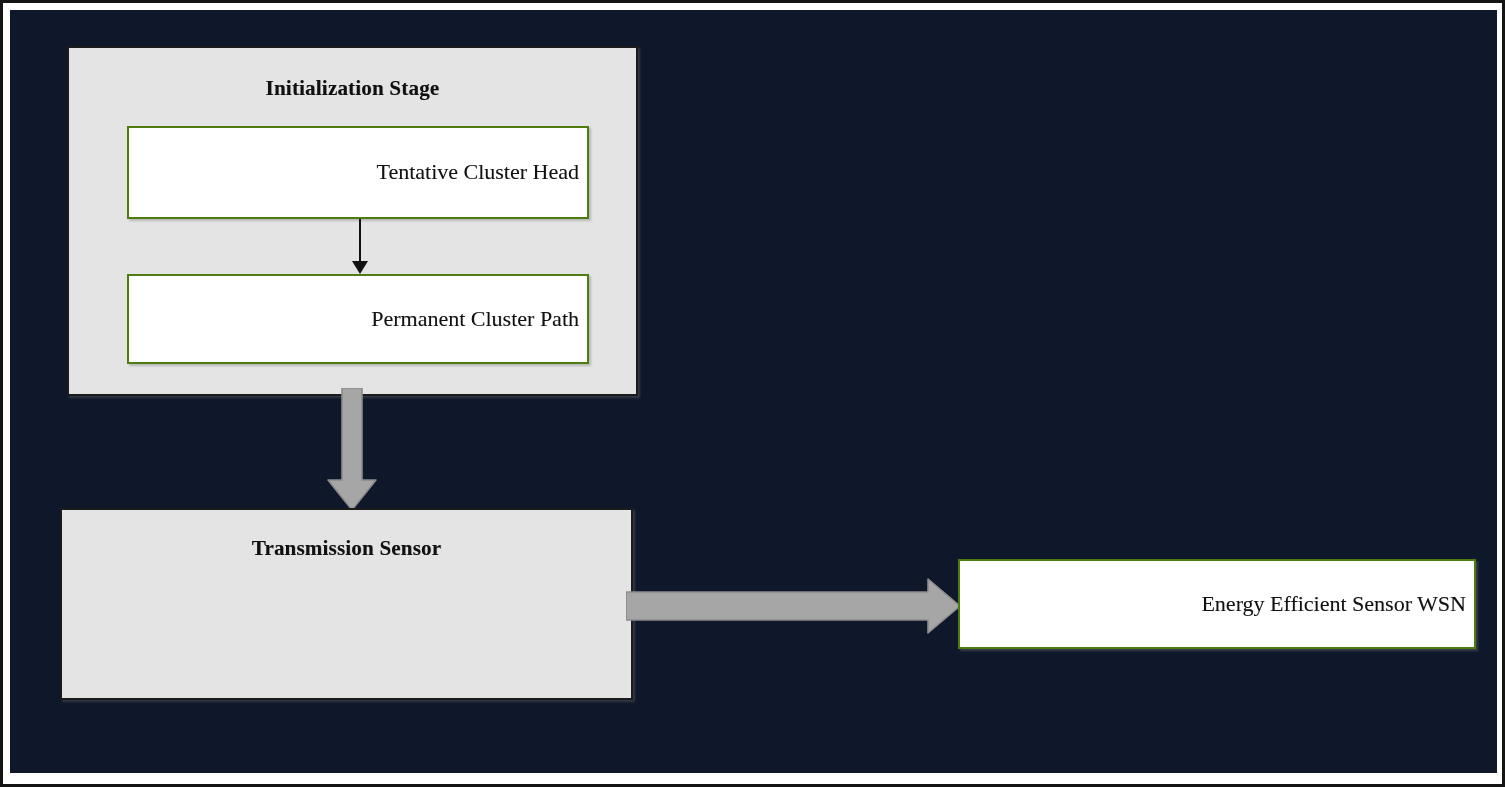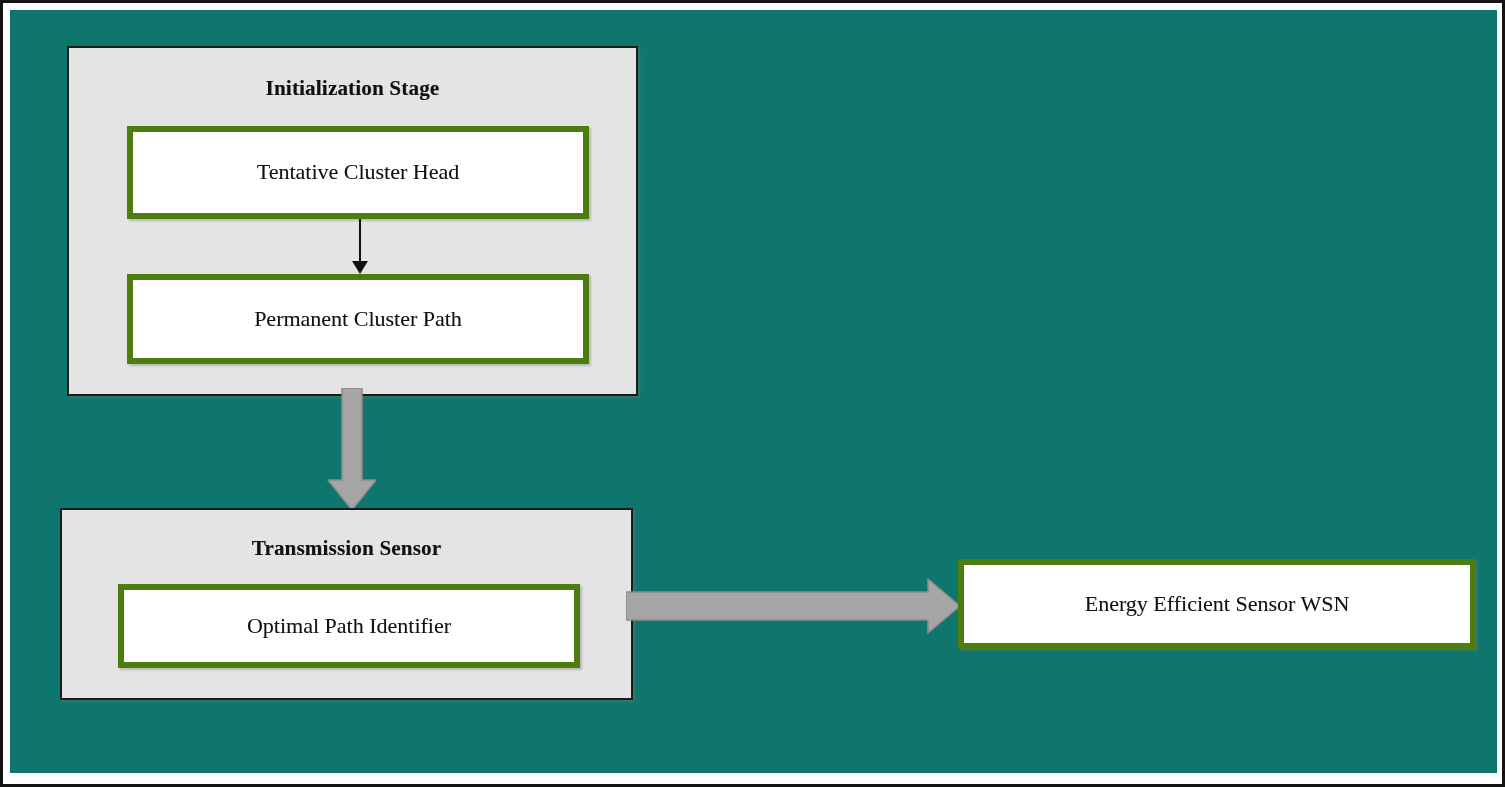--- a/index.html
+++ b/index.html
@@ -17,21 +17,21 @@
     overflow: hidden;
     font-family: "Liberation Serif", "DejaVu Serif", serif;
   }
   
   #canvas {
     position: absolute;
     left: 7px;
     top: 7px;
     width: 1487px;
     height: 763px;
-    background: #0f766e;
+    background: #0f172a;
   }
 
   
   .stage-box {
     position: absolute;
     background: #e4e4e4;
     border: 2px solid #1b1b1b;
     box-sizing: border-box;
     box-shadow: 2px 2px 2px rgba(120,120,120,0.35);
   }
@@ -44,25 +44,25 @@
     font-size: 21px;
     letter-spacing: 0.2px;
     color: #111111;
     text-shadow: 0.4px 0.4px 0 rgba(0,0,0,0.35);
   }
 
   
   .node-box {
     position: absolute;
     background: #ffffff;
-    border: 6px solid #4d7c0f;
+    border: 2px solid #4d7c0f;
     box-sizing: border-box;
     display: flex;
     align-items: center;
-    justify-content: center;
+    justify-content: flex-end;
     box-shadow: 2px 2px 2px rgba(120,120,120,0.4);
   }
   .node-label {
     font-size: 22px;
     color: #111111;
     text-align: center;
     line-height: 1.22;
     padding: 0 8px;
     text-shadow: 0.3px 0.3px 0 rgba(0,0,0,0.25);
   }
@@ -124,23 +124,20 @@
 
     <div class="block-arrow" style="left:316px; top:378px; width:52px; height:124px;">
       <svg width="52" height="124" viewBox="0 0 52 124">
         <polygon points="16,0 36,0 36,92 50,92 26,122 2,92 16,92" fill="#a6a6a6" stroke="#8c8c8c" stroke-width="1.6" stroke-linejoin="round"></polygon>
       </svg>
     </div>
 
     <div class="stage-box" style="left:50px; top:498px; width:573px; height:192px;">
       <div class="stage-title" style="top:26px;">Transmission Sensor</div>
 
-      <div class="node-box" style="left:56px; top:74px; width:462px; height:84px;">
-        <span class="node-label">Optimal Path Identifier</span>
-      </div>
     </div>
 
     <div class="block-arrow" style="left:616px; top:567px; width:336px; height:60px;">
       <svg width="336" height="60" viewBox="0 0 336 60">
         <polygon points="0,15 302,15 302,2 334,29 302,56 302,43 0,43" fill="#a6a6a6" stroke="#8c8c8c" stroke-width="1.6" stroke-linejoin="round"></polygon>
       </svg>
     </div>
 
     <div class="node-box" style="left:948px; top:549px; width:518px; height:90px;">
       <span class="node-label">Energy Efficient Sensor WSN</span>

